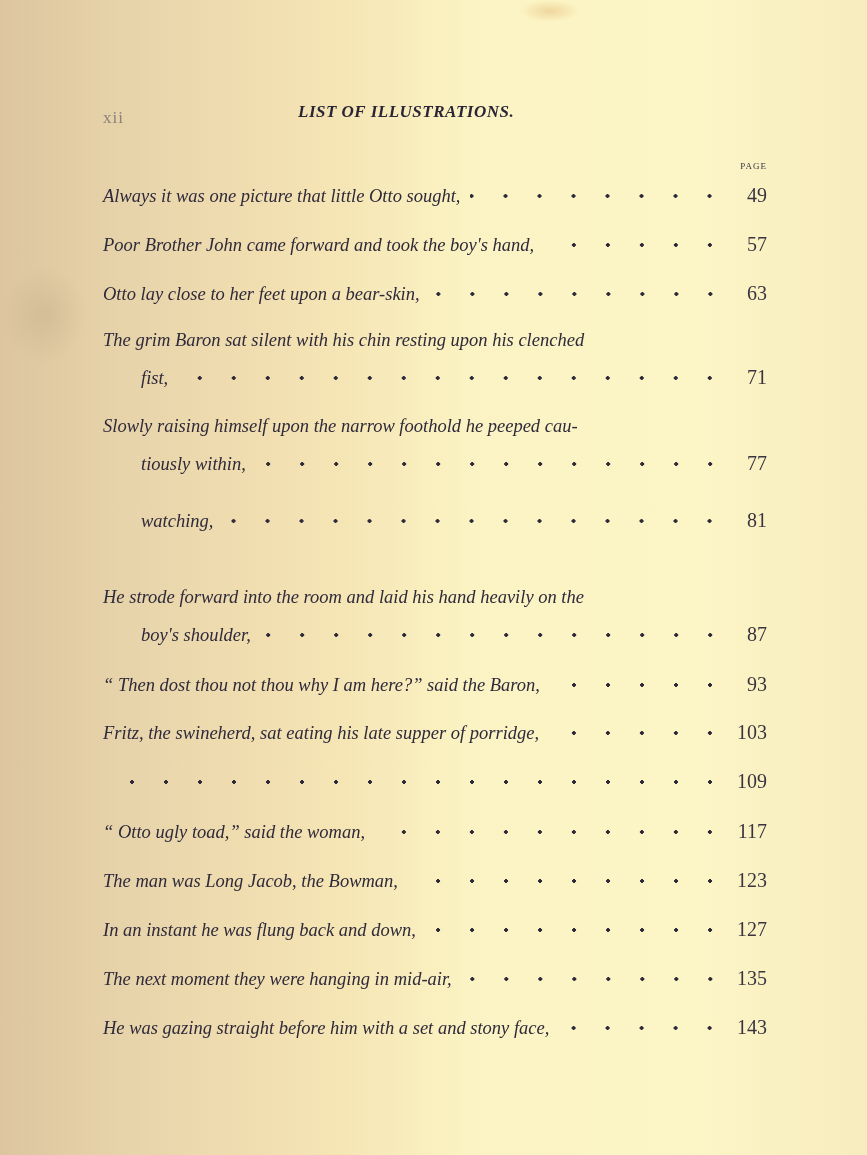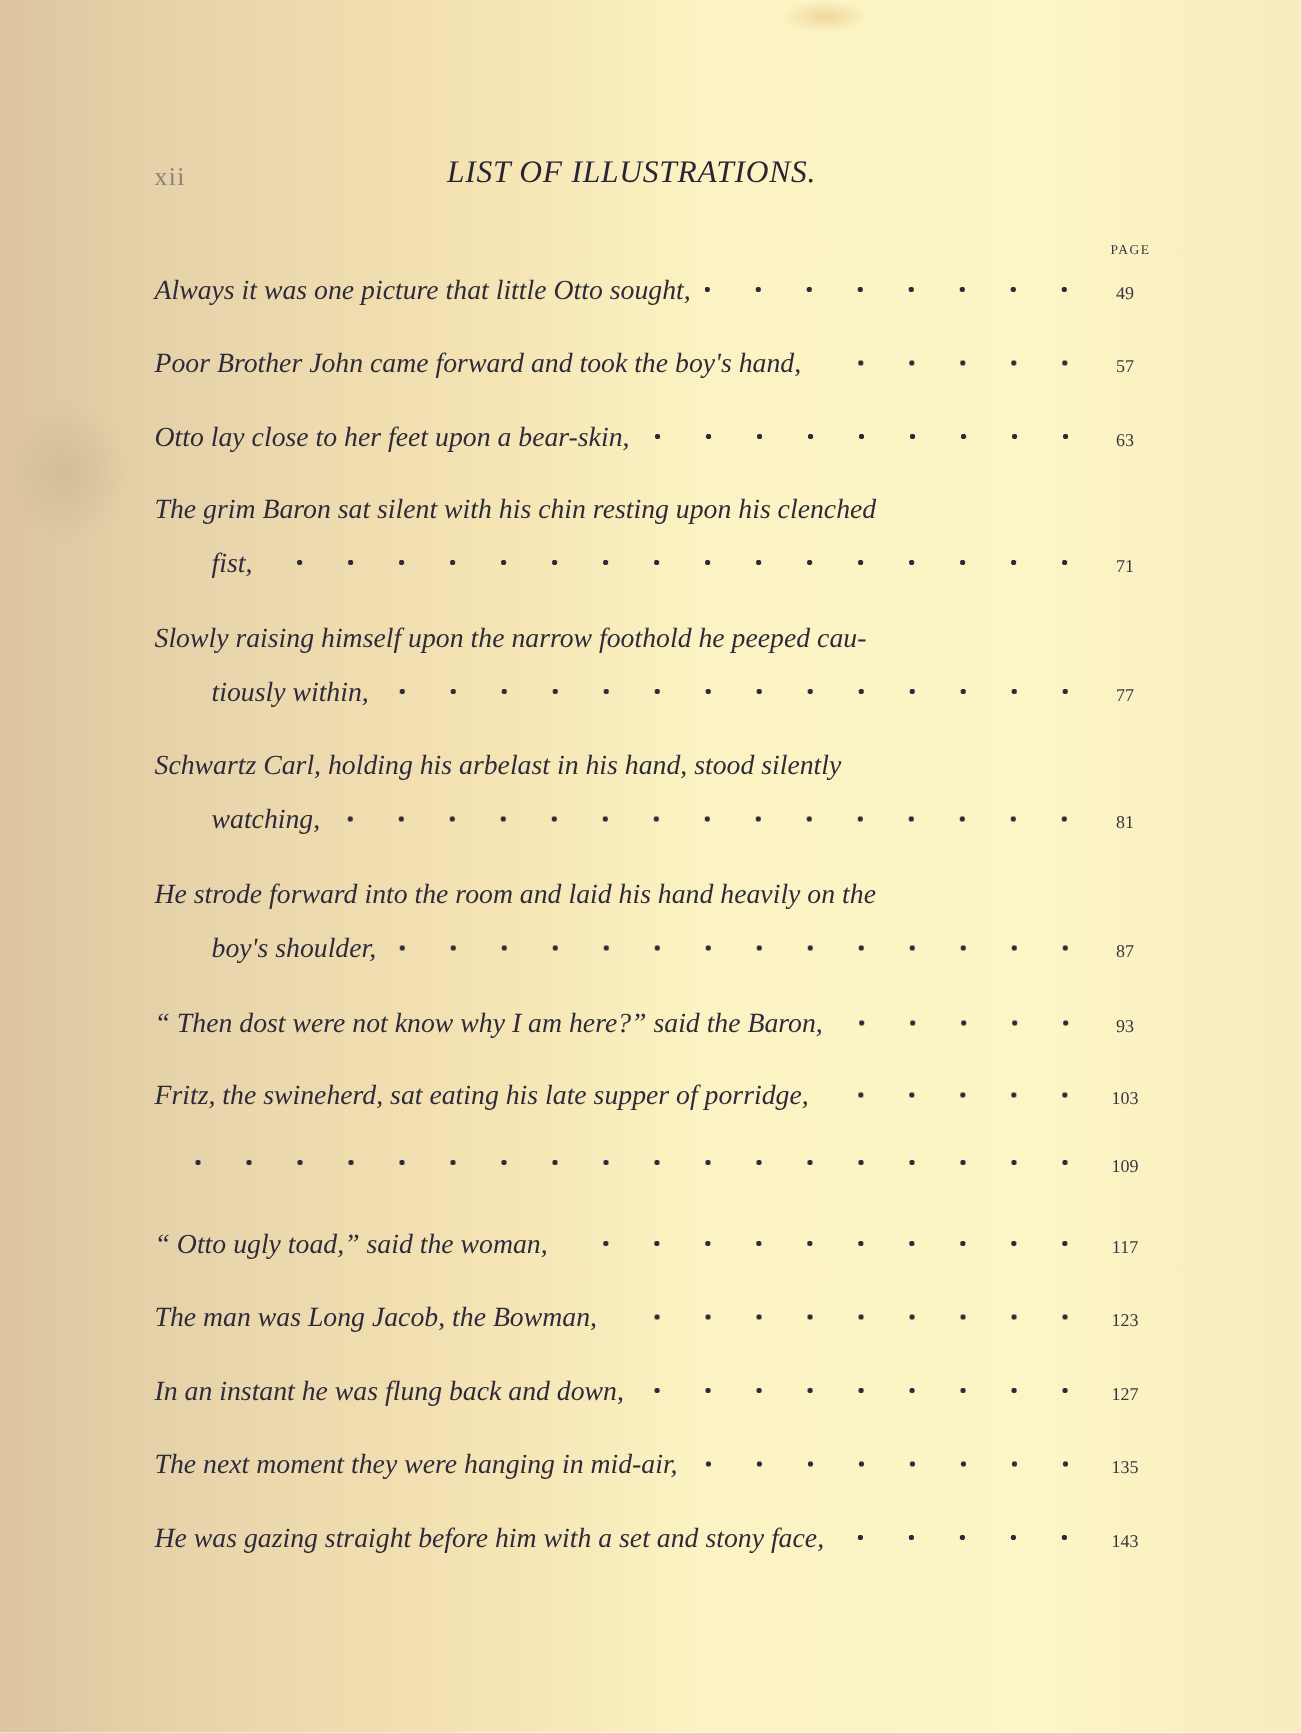--- a/index.html
+++ b/index.html
@@ -14,39 +14,39 @@
     .stain {
       position: absolute; left: 520px; top: 0; width: 60px; height: 22px;
       background: radial-gradient(ellipse at center, rgba(225,180,110,0.45), rgba(0,0,0,0) 70%);
     }
     .header { position: absolute; top: 100px; left: 0; width: 867px; height: 30px; }
     .folio {
       position: absolute; left: 103px; top: 8px; font-size: 17px; color: #8a8178;
       font-family: "Liberation Serif", serif; letter-spacing: 1px;
     }
     .title {
-      position: absolute; left: 298px; top: 2px; font-size: 21px; font-style: italic;
-      letter-spacing: 0.5px; font-family: "Liberation Serif", serif; color: #2a2535;
+      position: absolute; left: 298px; top: 2px; font-size: 17px; font-style: italic;
+      letter-spacing: 0.5px; font-family: "Liberation Serif", serif; color: #2a2535; font-weight: bold;
     }
     .page-col-label {
       position: absolute; right: 100px; top: 161px; font-size: 9px; letter-spacing: 1px;
       font-family: "Liberation Serif", serif; color: #3a3440; margin-left: 44px;
     }
     .list { position: absolute; left: 103px; top: 0; width: 664px; }
     .entry { position: absolute; left: 0; width: 664px; font-style: italic; font-size: 18.5px; font-family: "Liberation Serif", serif; }
     .line { position: relative; height: 28px; white-space: nowrap; display: flex; align-items: baseline; }
     .line.cont { padding-left: 38px; }
     .text { flex: 0 0 auto; }
     .leader {
       flex: 1 1 auto; margin: 0 6px 0 10px; height: 6px; position: relative; top: -3px;
       background-image: radial-gradient(circle, #2f2a3a 1.6px, rgba(0,0,0,0) 2px);
       background-size: 34px 6px; background-repeat: repeat-x; background-position: right center;
     }
     .pg {
-      flex: 0 0 auto; font-style: normal; font-size: 12px; width: 34px; text-align: center;
+      flex: 0 0 auto; font-style: normal; font-size: 20px; width: 34px; text-align: right;
       font-family: "Liberation Serif", serif; color: #3a3440;
     }
   </style>
 </head>
 <body>
 
 <div class="stain"></div>
 
 <div class="header">
   <span class="folio">xii</span>
@@ -93,43 +93,40 @@
     <div class="line">
         <span class="text">Slowly raising himself upon the narrow foothold he peeped cau-</span>
       </div>
     <div class="line cont" style="margin-top:8px">
         <span class="text">tiously within,</span>
         <span class="leader"></span>
         <span class="pg">77</span>
       </div>
   </div>
   <div class="entry" style="top:501px">
-    <div class="line">
-        <span class="text">Schwartz Carl, holding his arbelast in his hand, stood silently</span>
-      </div>
     <div class="line cont" style="margin-top:8px">
         <span class="text">watching,</span>
         <span class="leader"></span>
         <span class="pg">81</span>
       </div>
   </div>
   <div class="entry" style="top:587px">
     <div class="line">
         <span class="text">He strode forward into the room and laid his hand heavily on the</span>
       </div>
     <div class="line cont" style="margin-top:8px">
         <span class="text">boy's shoulder,</span>
         <span class="leader"></span>
         <span class="pg">87</span>
       </div>
   </div>
 
   <div class="entry" style="top:673px">
     <div class="line">
-        <span class="text">“ Then dost were not know why I am here?” said the Baron,</span>
+        <span class="text">“ Then dost thou not thou why I am here?” said the Baron,</span>
         <span class="leader"></span>
         <span class="pg">93</span>
       </div>
   </div>
   <div class="entry" style="top:721px">
     <div class="line">
         <span class="text">Fritz, the swineherd, sat eating his late supper of porridge,</span>
         <span class="leader"></span>
         <span class="pg">103</span>
       </div>

